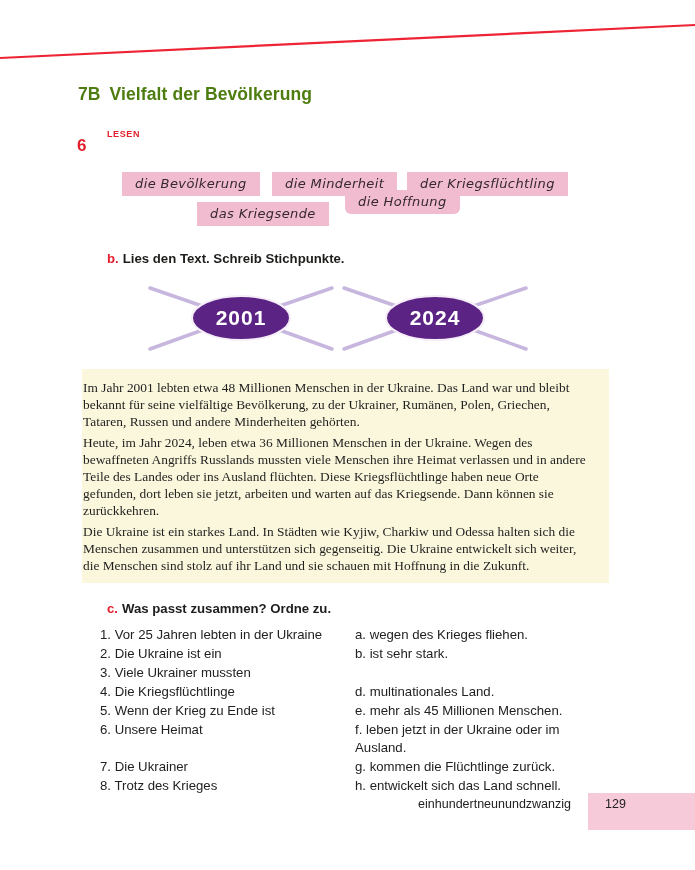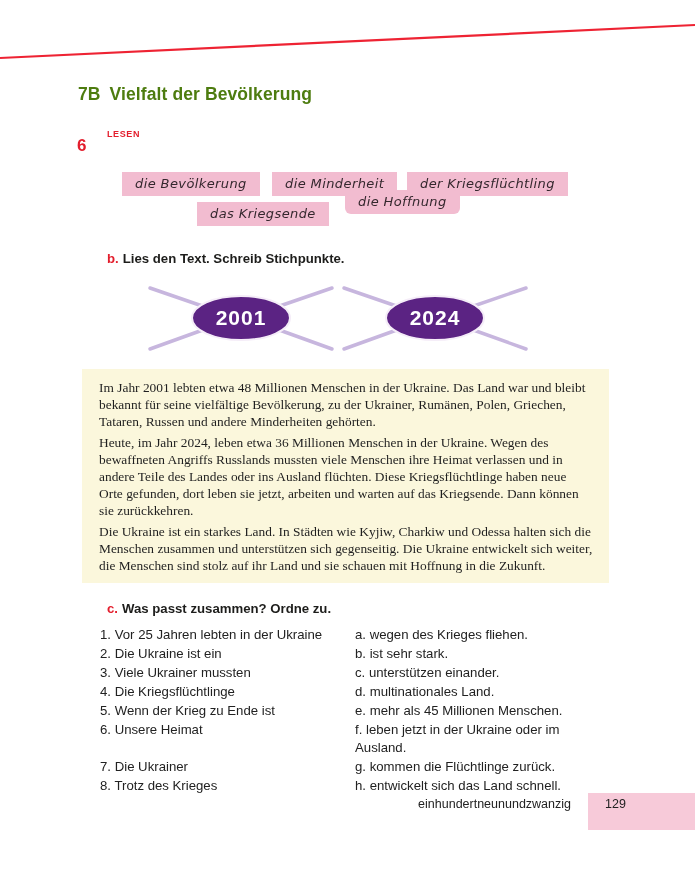--- a/index.html
+++ b/index.html
@@ -44,21 +44,21 @@
   .mindmap { position:absolute; top:280px; width:200px; height:76px; }
   .mindmap.g1 { left:141px; }
   .mindmap.g2 { left:335px; }
   .mindmap text {
     font-family:"Liberation Sans", sans-serif; font-weight:bold;
     font-size:21px; fill:#ffffff; letter-spacing:1px;
   }
 
   .reading-box {
     position:absolute; left:82px; top:369px; width:527px; height:214px;
-    background:#fbf7dc; box-sizing:border-box; padding:10px 16px 0 17px;
+    background:#fbf7dc; box-sizing:border-box; padding:10px 16px 0 1px;
     font-family:"Liberation Serif", serif; font-size:13.4px; line-height:17px;
     color:#1f1f1f;
   }
   .reading-box p { margin:0 0 4px 0; }
 
   .match-list {
     position:absolute; left:100px; top:626px; width:512px;
     font-size:13.2px; color:#222222;
   }
   .match-row { display:grid; grid-template-columns:255px 1fr; line-height:18.9px; }
@@ -137,21 +137,20 @@
     <div class="match-row">
       <div><span class="n">1.</span> <span>Vor 25 Jahren lebten in der Ukraine</span></div>
       <div><span class="n">a.</span> <span>wegen des Krieges fliehen.</span></div>
     </div>
     <div class="match-row">
       <div><span class="n">2.</span> <span>Die Ukraine ist ein</span></div>
       <div><span class="n">b.</span> <span>ist sehr stark.</span></div>
     </div>
     <div class="match-row">
       <div><span class="n">3.</span> <span>Viele Ukrainer mussten</span></div>
-      <div><span class="n">c.</span> <span>unterstützen einander.</span></div>
     </div>
     <div class="match-row">
       <div><span class="n">4.</span> <span>Die Kriegsflüchtlinge</span></div>
       <div><span class="n">d.</span> <span>multinationales Land.</span></div>
     </div>
     <div class="match-row">
       <div><span class="n">5.</span> <span>Wenn der Krieg zu Ende ist</span></div>
       <div><span class="n">e.</span> <span>mehr als 45 Millionen Menschen.</span></div>
     </div>
     <div class="match-row">

